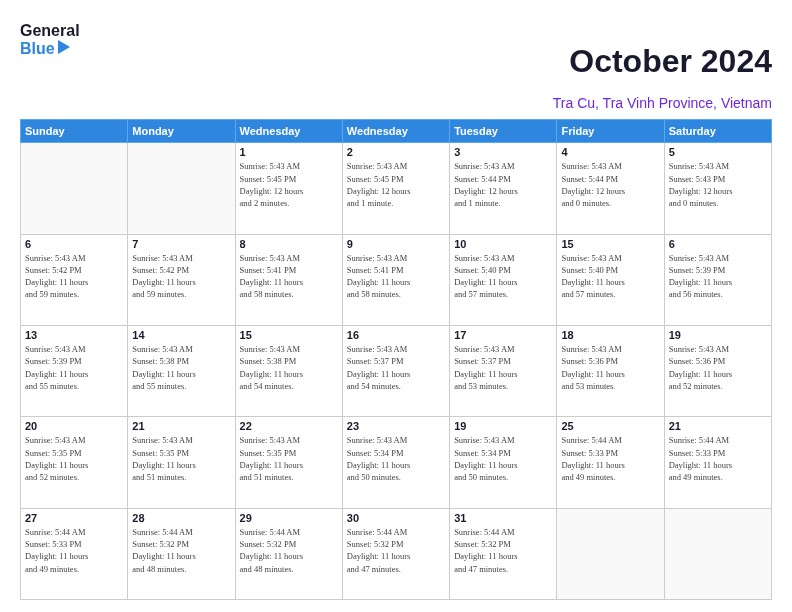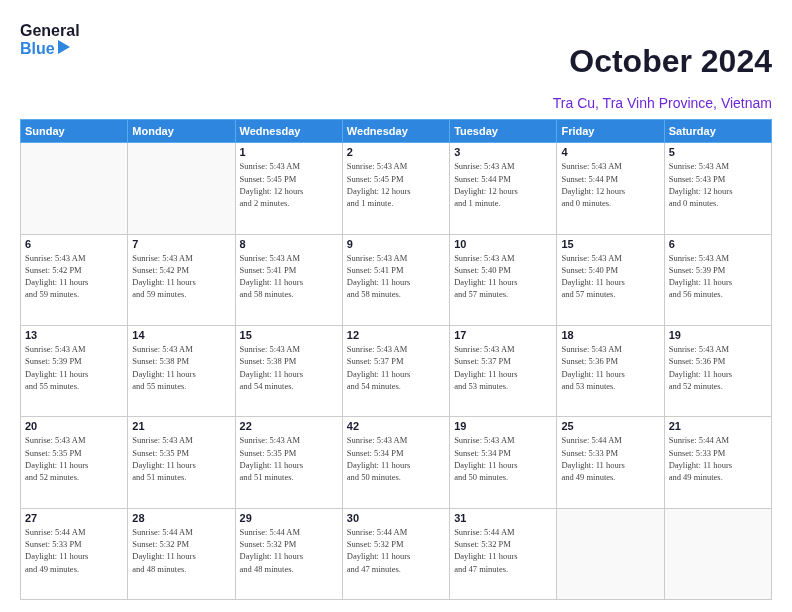--- a/index.html
+++ b/index.html
@@ -221,21 +221,21 @@
 and 55 minutes.</div>
           </td>
           <td>
             <div class="day-number">15</div>
             <div class="day-info" style="white-space: pre-line;">Sunrise: 5:43 AM
 Sunset: 5:38 PM
 Daylight: 11 hours
 and 54 minutes.</div>
           </td>
           <td>
-            <div class="day-number">12</div>
+            <div class="day-number">16</div>
             <div class="day-info" style="white-space: pre-line;">Sunrise: 5:43 AM
 Sunset: 5:37 PM
 Daylight: 11 hours
 and 54 minutes.</div>
           </td>
           <td>
             <div class="day-number">17</div>
             <div class="day-info" style="white-space: pre-line;">Sunrise: 5:43 AM
 Sunset: 5:37 PM
 Daylight: 11 hours
@@ -272,21 +272,21 @@
 and 51 minutes.</div>
           </td>
           <td>
             <div class="day-number">22</div>
             <div class="day-info" style="white-space: pre-line;">Sunrise: 5:43 AM
 Sunset: 5:35 PM
 Daylight: 11 hours
 and 51 minutes.</div>
           </td>
           <td>
-            <div class="day-number">42</div>
+            <div class="day-number">23</div>
             <div class="day-info" style="white-space: pre-line;">Sunrise: 5:43 AM
 Sunset: 5:34 PM
 Daylight: 11 hours
 and 50 minutes.</div>
           </td>
           <td>
             <div class="day-number">19</div>
             <div class="day-info" style="white-space: pre-line;">Sunrise: 5:43 AM
 Sunset: 5:34 PM
 Daylight: 11 hours

